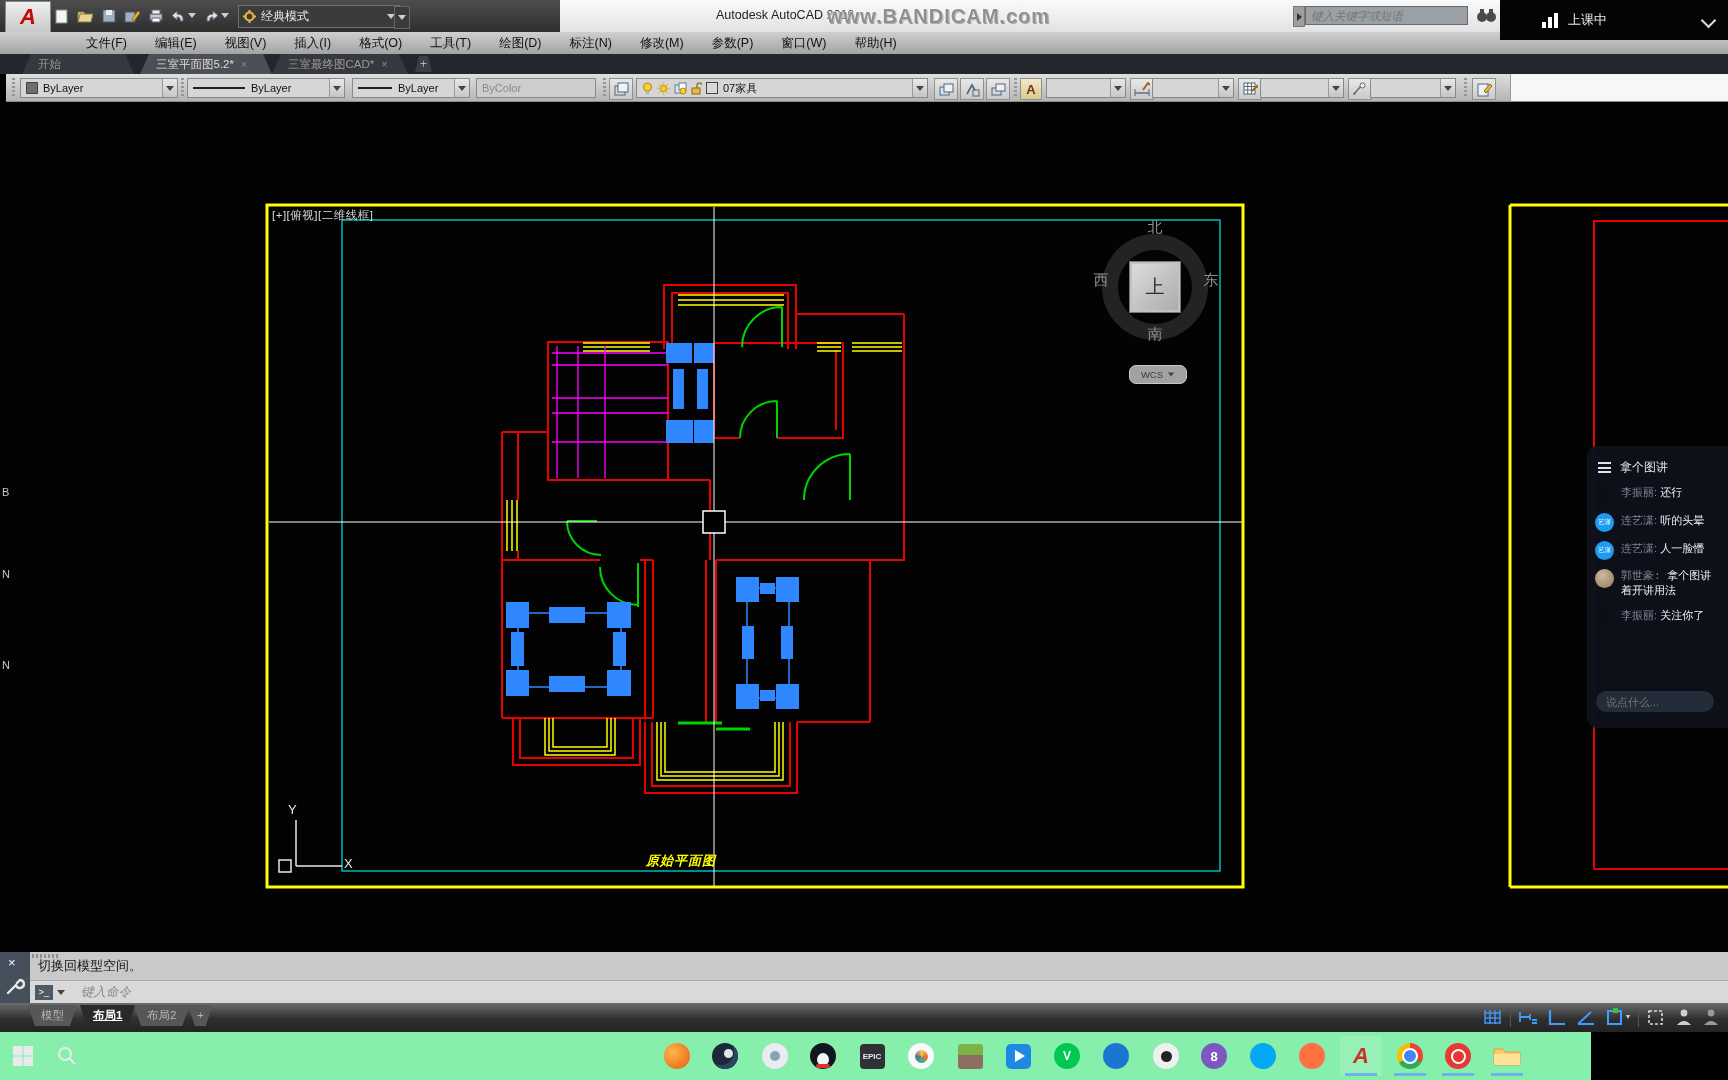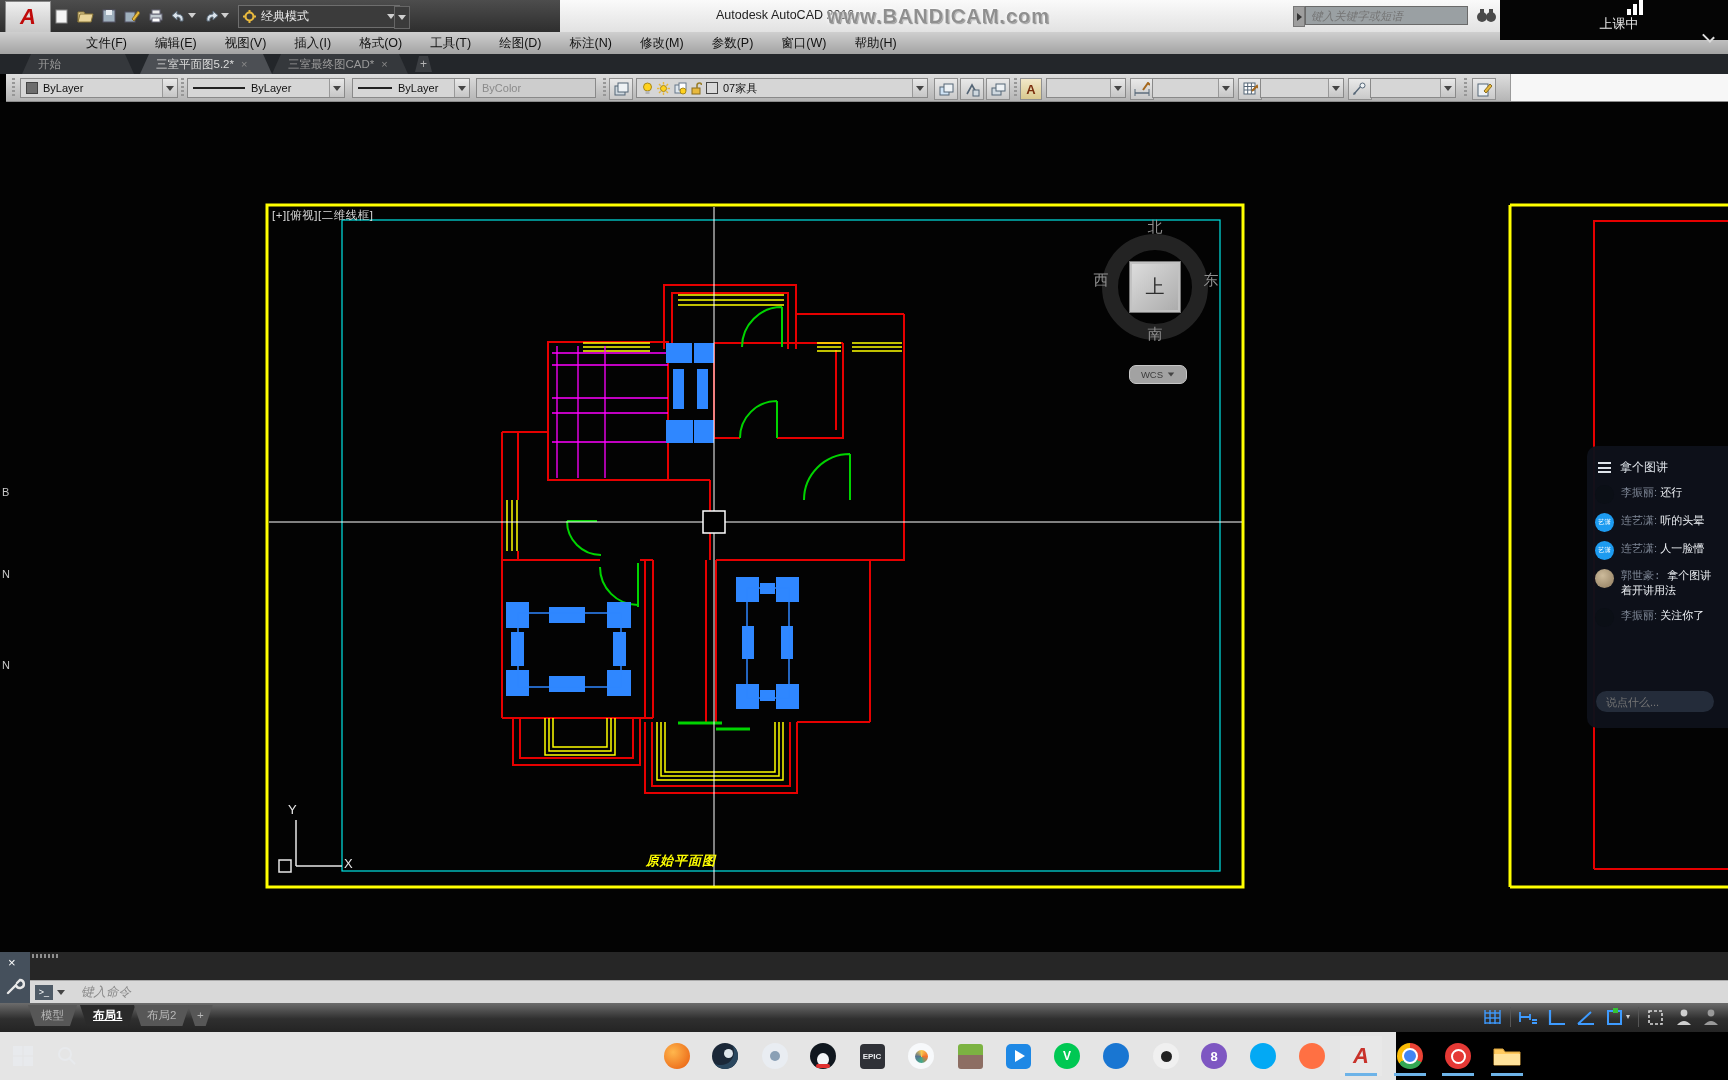--- a/index.html
+++ b/index.html
@@ -20,21 +20,21 @@
   .app-title{left:716px;top:8px;font-size:12.5px;color:#222;}
   .watermark{left:766px;top:0px;width:345px;height:18px;font-size:20px;font-weight:800;letter-spacing:1px;
      color:#8f8f8f;text-shadow:0 0 2px #fff,0 0 4px #fff,1px 1px 1px #555;line-height:32px;text-align:center;z-index:40;}
   .srch-btn{left:1293px;top:6px;width:10px;height:19px;background:#9e9e9e;border:1px solid #777;
      display:flex;align-items:center;justify-content:center;}
   .tri-r{width:0;height:0;border-top:4px solid transparent;border-bottom:4px solid transparent;border-left:5px solid #333;}
   .srch-input{left:1305px;top:6px;width:163px;height:19px;background:#9aa0a3;border:1px solid #6a6a6a;
      font-style:italic;font-size:11.5px;color:#333;padding:0 5px;box-sizing:border-box;outline:none;}
   .binocs{left:1476px;top:8px;width:22px;height:16px;}
   .live-panel{left:1500px;top:0;width:228px;height:40px;background:#050505;z-index:50;
-     display:flex;align-items:center;color:#e8e8e8;flex-direction:column;}
+     display:flex;align-items:center;color:#e8e8e8;}
   .bars{display:flex;align-items:flex-end;gap:2px;margin-left:42px;}
   .bars div{width:4px;background:#fff;}
   .live-txt{font-size:13px;margin-left:10px;}
   .chev{margin-left:auto;margin-right:14px;width:9px;height:9px;border-right:2px solid #ddd;border-bottom:2px solid #ddd;transform:rotate(45deg);}
   
   .menubar{left:0;top:32px;width:1728px;height:22px;background:linear-gradient(#cfcfcf,#a3a3a3);
      display:flex;align-items:center;padding-left:72px;box-sizing:border-box;}
   .menu-item{font-size:12.5px;color:#111;padding:0 14px;line-height:22px;}
   
   .filetabs{left:0;top:54px;width:1728px;height:20px;background:#23262a;}
@@ -101,21 +101,21 @@
   .prompt-ph{font-style:italic;color:#8a8a8a;font-size:12.5px;margin-left:16px;}
   .dotgrip{position:absolute;left:32px;top:2px;width:28px;height:4px;
      background:repeating-linear-gradient(90deg,#8f8f8f 0 2px,transparent 2px 4px);}
   .tabrow{position:absolute;left:0;top:51px;width:1728px;height:29px;background:linear-gradient(#6c6c6c,#2f2f2f 55%,#242424);}
   .ltab{position:absolute;top:2px;height:21px;line-height:21px;font-size:11.5px;color:#b8b8b8;padding:0 13px;
      background:#575757;clip-path:polygon(0 0,100% 0,calc(100% - 7px) 100%,7px 100%);}
   .ltab.active{background:#2a2a2a;color:#fff;font-weight:bold;text-decoration:underline;}
   .statusicons{position:absolute;right:6px;top:54px;display:flex;align-items:center;gap:5px;}
   .sep{width:1px;height:20px;background:#555;}
   
-  .taskbar{left:0;top:1032px;width:1396px;height:48px;background:#e5e5e5;}
+  .taskbar{left:0;top:1032px;width:1591px;height:48px;background:#86efac;}
   .tb-cell{position:absolute;top:4px;width:42px;height:40px;display:flex;align-items:center;justify-content:center;}
   .tb-cell.open::after{content:"";position:absolute;left:5px;right:5px;bottom:0;height:3px;background:#6db3e8;}
   .tb-cell.activeapp{background:rgba(255,255,255,.14);}
   .circ{width:26px;height:26px;border-radius:50%;}
   .sq{width:25px;height:25px;}
 </style>
 </head>
 <body>
 
 <div class="abs titlebar">
@@ -515,20 +515,22 @@
   </div>
 </div>
 
 <div class="abs cmdarea">
   <div class="cmd-left">
     <span class="cmd-x">×</span>
     <svg width="20" height="20" style="position:absolute;left:5px;top:24px">
       <path d="M3,17 L11,9 M11,9 a4,4 0 1 0 4,-5 l-3,3" stroke="#e8e8e8" stroke-width="2.4" fill="none" stroke-linecap="round"></path>
       </svg>
   </div>
+  <div class="cmd-row1">
+    <span>切换回模型空间。</span></div>
   <div class="dotgrip"></div>
   <div class="cmd-row2">
     <span class="prompt-chip">&gt;_</span>
     <span class="caret caret-dk" style="margin-left:4px"></span>
     <span class="prompt-ph">键入命令</span>
   </div>
   <div class="tabrow">
     <div class="ltab" style="left:28px"><span>模型</span></div>
     <div class="ltab active" style="left:80px"><span>布局1</span></div>
     <div class="ltab" style="left:134px"><span>布局2</span></div>

